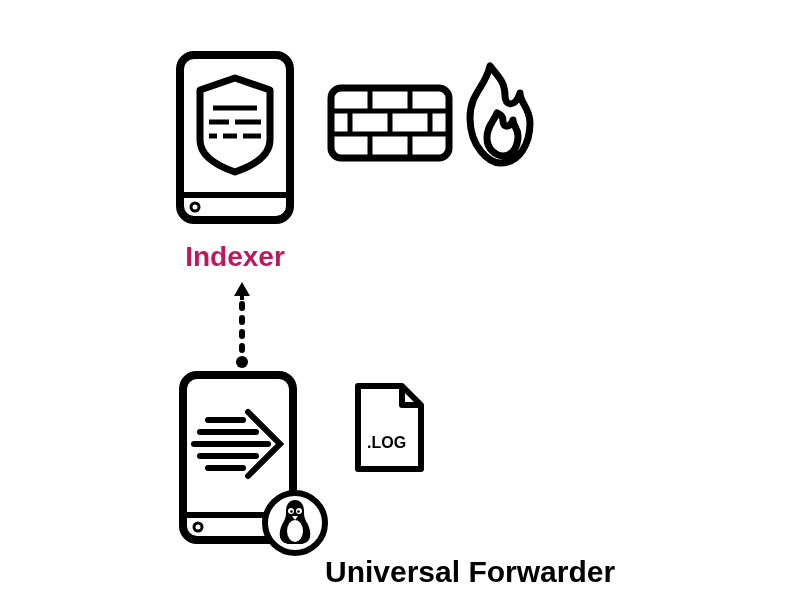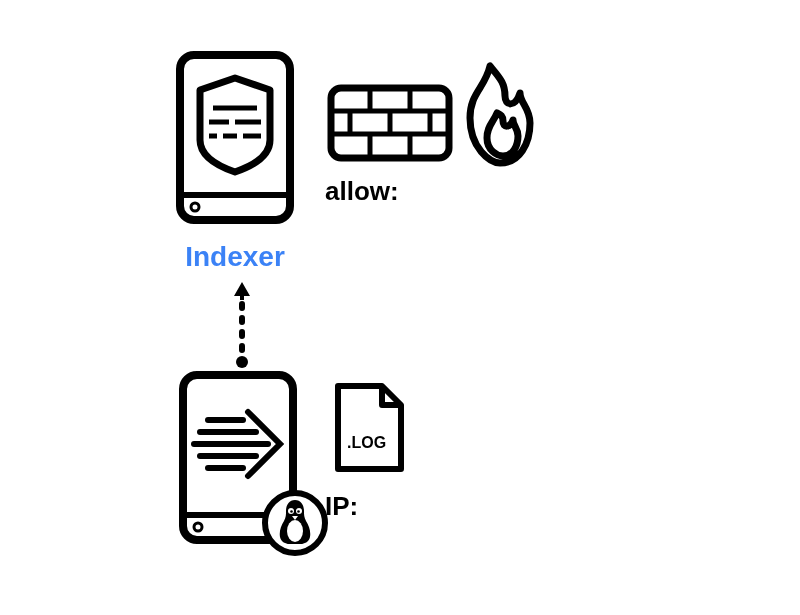--- a/index.html
+++ b/index.html
@@ -9,21 +9,21 @@
     background: #ffffff;
     font-family: "Helvetica Neue", Arial, sans-serif;
     position: relative;
   }
   .diagram { position: relative; width: 100%; height: 100%; }
   .node { position: absolute; }
 
   .label-bold {
     font-weight: 700;
     font-size: 28px;
-    color: #3b82f6;
+    color: #be185d;
     line-height: 1.2;
   }
   .label-large {
     font-weight: 700;
     font-size: 30px;
     color: #000;
   }
   .label-text {
     font-weight: 600;
     font-size: 26px;
@@ -31,21 +31,21 @@
     line-height: 1.25;
   }
 
   
   #indexer-device { left: 175px; top: 50px; }
   #firewall-group { left: 325px; top: 58px; }
   #allow-text { left: 325px; top: 175px; }
   #indexer-label { left: 170px; top: 240px; text-align: center; width: 130px; }
   #arrow-group { left: 232px; top: 280px; }
   #forwarder-device { left: 178px; top: 370px; }
-  #logfile-icon { left: 332px; top: 380px; }
+  #logfile-icon { left: 352px; top: 380px; }
   #linux-badge { left: 262px; top: 490px; }
   #ip-text { left: 325px; top: 490px; }
   #uf-label { left: 325px; top: 555px; }
 </style>
 </head>
 <body>
 
 <div class="diagram">
 
   <div id="indexer-device" class="node">
@@ -77,21 +77,20 @@
       <line x1="105" y1="53" x2="105" y2="76" stroke="#000" stroke-width="5"></line>
       <line x1="45" y1="76" x2="45" y2="100" stroke="#000" stroke-width="5"></line>
       <line x1="85" y1="76" x2="85" y2="100" stroke="#000" stroke-width="5"></line>
 
       <path d="M165 8 C160 30 145 35 145 60 C145 90 165 105 175 105 C195 105 205 85 205 65 C205 50 195 45 195 35 C190 50 180 48 180 38 C180 25 175 20 165 8 Z
                M172 55 C168 65 162 68 162 80 C162 92 172 98 178 98 C188 98 193 88 193 78 C193 70 188 68 188 62 C185 70 178 70 178 63 C178 58 176 57 172 55 Z" fill="none" stroke="#000" stroke-width="7" stroke-linejoin="round" fill-rule="evenodd"></path>
     </svg>
   </div>
 
   <div id="allow-text" class="node">
-    <div class="label-text">allow:</div>
   </div>
 
   <div id="indexer-label" class="node label-bold">Indexer</div>
 
   <div id="arrow-group" class="node">
     <svg width="20" height="90" viewBox="0 0 20 90">
       <path d="M10 2 L2 16 L8 16 L8 20 L12 20 L12 16 L18 16 Z" fill="#000"></path>
       <line x1="10" y1="24" x2="10" y2="70" stroke="#000" stroke-width="6" stroke-linecap="round" stroke-dasharray="4 10"></line>
       <circle cx="10" cy="82" r="6" fill="#000"></circle>
     </svg>
@@ -130,17 +129,17 @@
       <ellipse cx="33" cy="41" rx="8" ry="11" fill="#fff"></ellipse>
       <circle cx="29" cy="21" r="3" fill="#fff"></circle>
       <circle cx="37" cy="21" r="3" fill="#fff"></circle>
       <circle cx="29.5" cy="21.5" r="1.3" fill="#000"></circle>
       <circle cx="36.5" cy="21.5" r="1.3" fill="#000"></circle>
       <path d="M30 26 L36 26 L33 30 Z" fill="#fff"></path>
     </svg>
   </div>
 
   <div id="ip-text" class="node">
-    <div class="label-text">IP:</div>
   </div>
 
+  <div id="uf-label" class="node label-large">Universal Forwarder</div>
 
 </div>
 
 </body></html>

